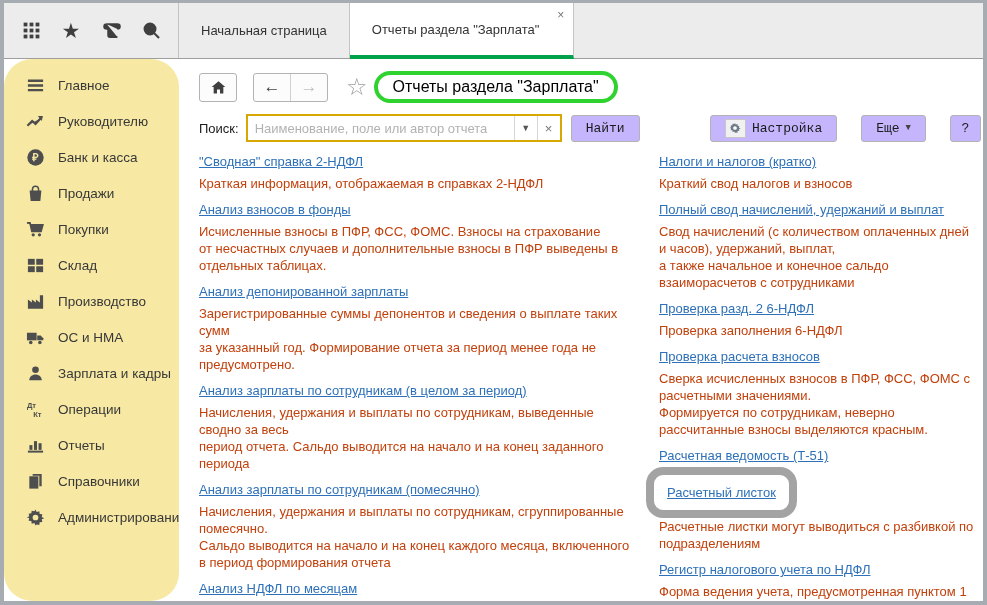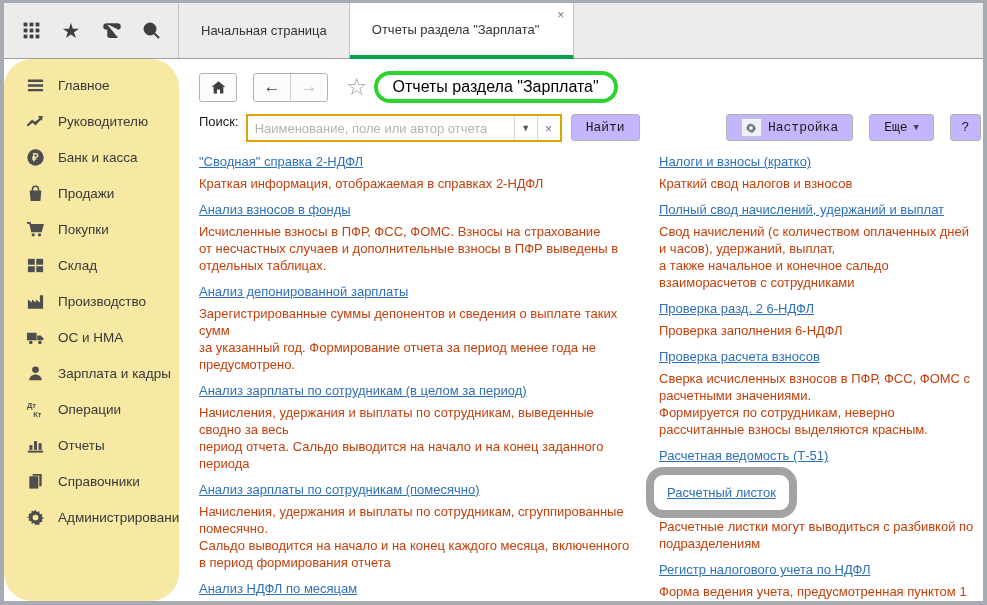--- a/index.html
+++ b/index.html
@@ -29,32 +29,32 @@
   .hbtn{height:27px;border:1px solid #b3b3b3;border-radius:3px;background:#fcfcfc;display:flex;align-items:center;justify-content:center;cursor:pointer;}
   .home-btn{width:36px;}
   .home-btn svg{width:17px;height:17px;fill:#3f3f3f;}
   .navgroup{display:flex;margin-left:16px;border:1px solid #b3b3b3;border-radius:3px;overflow:hidden;height:27px;background:#fcfcfc;}
   .nav-half{width:36px;display:flex;align-items:center;justify-content:center;font-size:17px;cursor:pointer;}
   .nav-half.back{color:#3f3f3f;border-right:1px solid #d0d0d0;}
   .nav-half.fwd{color:#bfbfbf;}
   .fav-star{margin-left:18px;font-size:24px;color:#9c9c9c;cursor:pointer;line-height:1;}
   .title-oval{margin-left:6px;border:4px solid #2fd32f;border-radius:18px;padding:3px 15px;font-size:16px;color:#000;white-space:nowrap;}
   
-  .search-row{display:flex;align-items:flex-start;padding:9px 0 0 6px;}
+  .search-row{display:flex;align-items:center;padding:9px 0 0 6px;}
   .search-label{font-size:13px;color:#1a1a1a;margin-right:7px;}
   .search-wrap{display:flex;align-items:stretch;border:2px solid #d8a800;height:24px;width:312px;background:#fff;}
   .search-input{flex:1;border:none;outline:none;font-size:13px;padding:0 7px;font-family:"Liberation Sans",sans-serif;color:#0f172a;min-width:0;}
   .search-input::placeholder{color:#b2b2b2;}
   .search-dd,.search-clear{width:22px;display:flex;align-items:center;justify-content:center;border-left:1px solid #d6d6d6;color:#555;cursor:pointer;background:#fff;}
   .search-dd{font-size:9px;}
   .search-clear{font-size:13px;color:#777;}
   .btn{height:27px;border:1px solid #b3b3b3;border-radius:3px;background:#c4b5fd;font-size:13px;color:#1a1a1a;
     display:flex;align-items:center;justify-content:center;padding:0 14px;cursor:pointer;font-family:Liberation Mono, monospace;gap:6px;}
   .find-btn{margin-left:9px;}
-  .right-btns{margin-left:auto;display:flex;align-items:center;gap:16px;}
+  .right-btns{margin-left:auto;display:flex;align-items:center;gap:24px;}
   .gear-box{width:19px;height:17px;border:1px solid #c6c6c6;background:#f1f1f1;display:flex;align-items:center;justify-content:center;}
   .gear-box svg{width:12px;height:12px;fill:#6e7a88;}
   .caret{font-size:9px;color:#444;}
   .help-btn{width:31px;padding:0;}
   
   .content{display:flex;gap:14px;padding:10px 0 0 6px;}
   .col{box-sizing:border-box;}
   .col-left{width:446px;min-width:446px;}
   .col-right{width:322px;}
   .report-item{margin-bottom:8px;}
@@ -309,21 +309,21 @@
 Сальдо выводится на начало и на конец каждого месяца, включенного
 в период формирования отчета</div>
         </div>
             <div class="report-item">
           <div><span class="link-wrap"><a class="report-link">Анализ НДФЛ по месяцам</a></span></div>
 
         </div>
           </div>
         <div class="col col-right" id="col-right">
             <div class="report-item">
-          <div><span class="link-wrap"><a class="report-link">Налоги и взносы (кратко)</a></span></div>
+          <div><span class="link-wrap"><a class="report-link">Налоги и налогов (кратко)</a></span></div>
           <div class="report-desc">Краткий свод налогов и взносов</div>
         </div>
             <div class="report-item">
           <div><span class="link-wrap"><a class="report-link">Полный свод начислений, удержаний и выплат</a></span></div>
           <div class="report-desc">Свод начислений (с количеством оплаченных дней
 и часов), удержаний, выплат,
 а также начальное и конечное сальдо
 взаиморасчетов с сотрудниками</div>
         </div>
             <div class="report-item">

